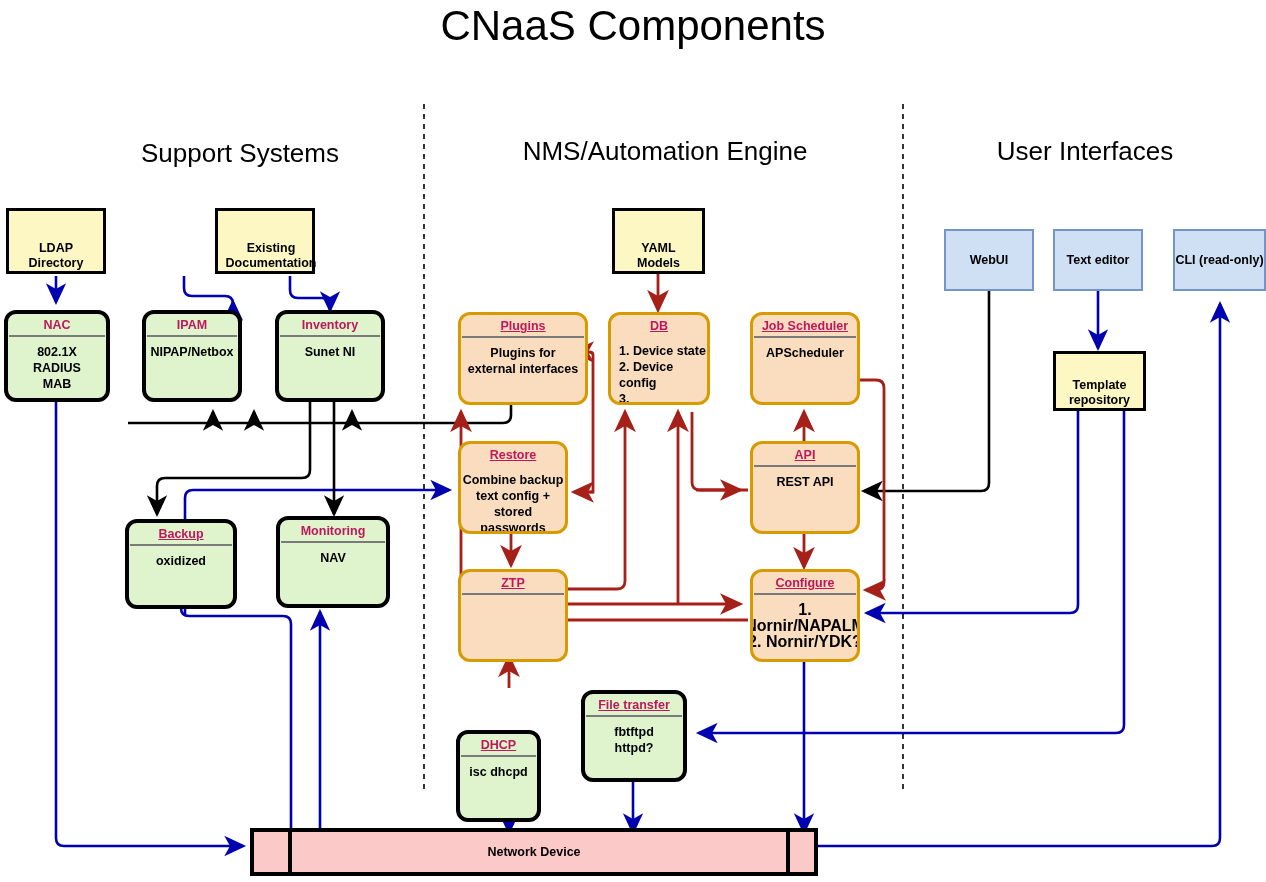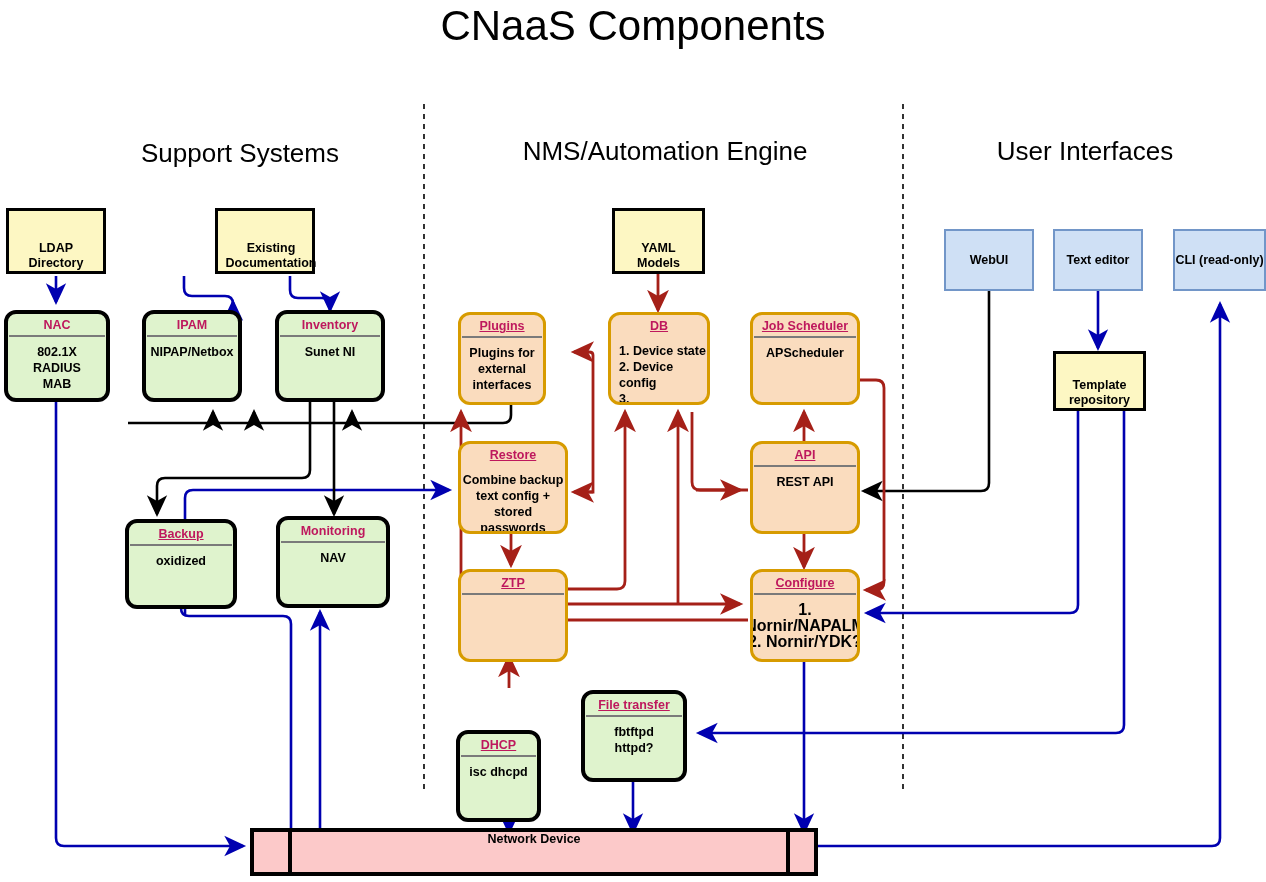--- a/index.html
+++ b/index.html
@@ -26,21 +26,21 @@
             padding:4px 2px 3px;line-height:14px;color:#be185d;}
   .card .rule{height:2px;background:#7a7a7a;margin:0 1px;}
   .card .bd{flex:1 1 auto;display:flex;align-items:flex-start;justify-content:center;
             text-align:center;font-size:12.5px;font-weight:bold;line-height:16px;
             padding-top:7px;color:#000;}
   .card.green{background:#dff3cd;border:4px solid #000;}
   .card.orange{background:#fadcbe;border:3px solid #d79b00;}
   .card .hd u{text-decoration:underline;}
 
   .netdev{position:absolute;background:#fcc9c9;border:4px solid #000;box-sizing:border-box;
-          display:flex;justify-content:center;font-size:12.5px;
+          display:flex;align-items:center;justify-content:center;font-size:12.5px;
           font-weight:bold;color:#000;}
   .netseg{position:absolute;border-left:4px solid #000;box-sizing:border-box;}
 </style>
 </head>
 <body>
 
 <div id="stage">
 
   <svg id="wires" viewBox="0 0 1266 882" xmlns="http://www.w3.org/2000/svg">
     <defs>
@@ -192,21 +192,21 @@
     <div class="hd"><span>Monitoring</span></div>
     <div class="rule"></div>
     <div class="bd" style="white-space:pre-line"><span>NAV</span></div>
   </div>
 
   <div class="node note" style="left:612px;top:208px;width:93px;height:66px;">
     <span style="white-space:pre-line">YAML
 Models</span>
   </div>
 
-  <div class="node card orange" style="left:458px;top:312px;width:88px;height:93px;">
+  <div class="node card orange" style="left:458px;top:312px;width:130px;height:93px;">
     <div class="hd"><u>Plugins</u></div>
     <div class="rule"></div>
     <div class="bd" style="white-space:pre-line"><span>Plugins for
 external interfaces</span></div>
   </div>
 
   <div class="node card orange" style="left:608px;top:312px;width:102px;height:93px;">
     <div class="hd"><u>DB</u></div>
     <div class="rule"></div>
     <div class="bd" style="white-space:pre-line;text-align:left;padding-left:8px;"><span>1. Device state

